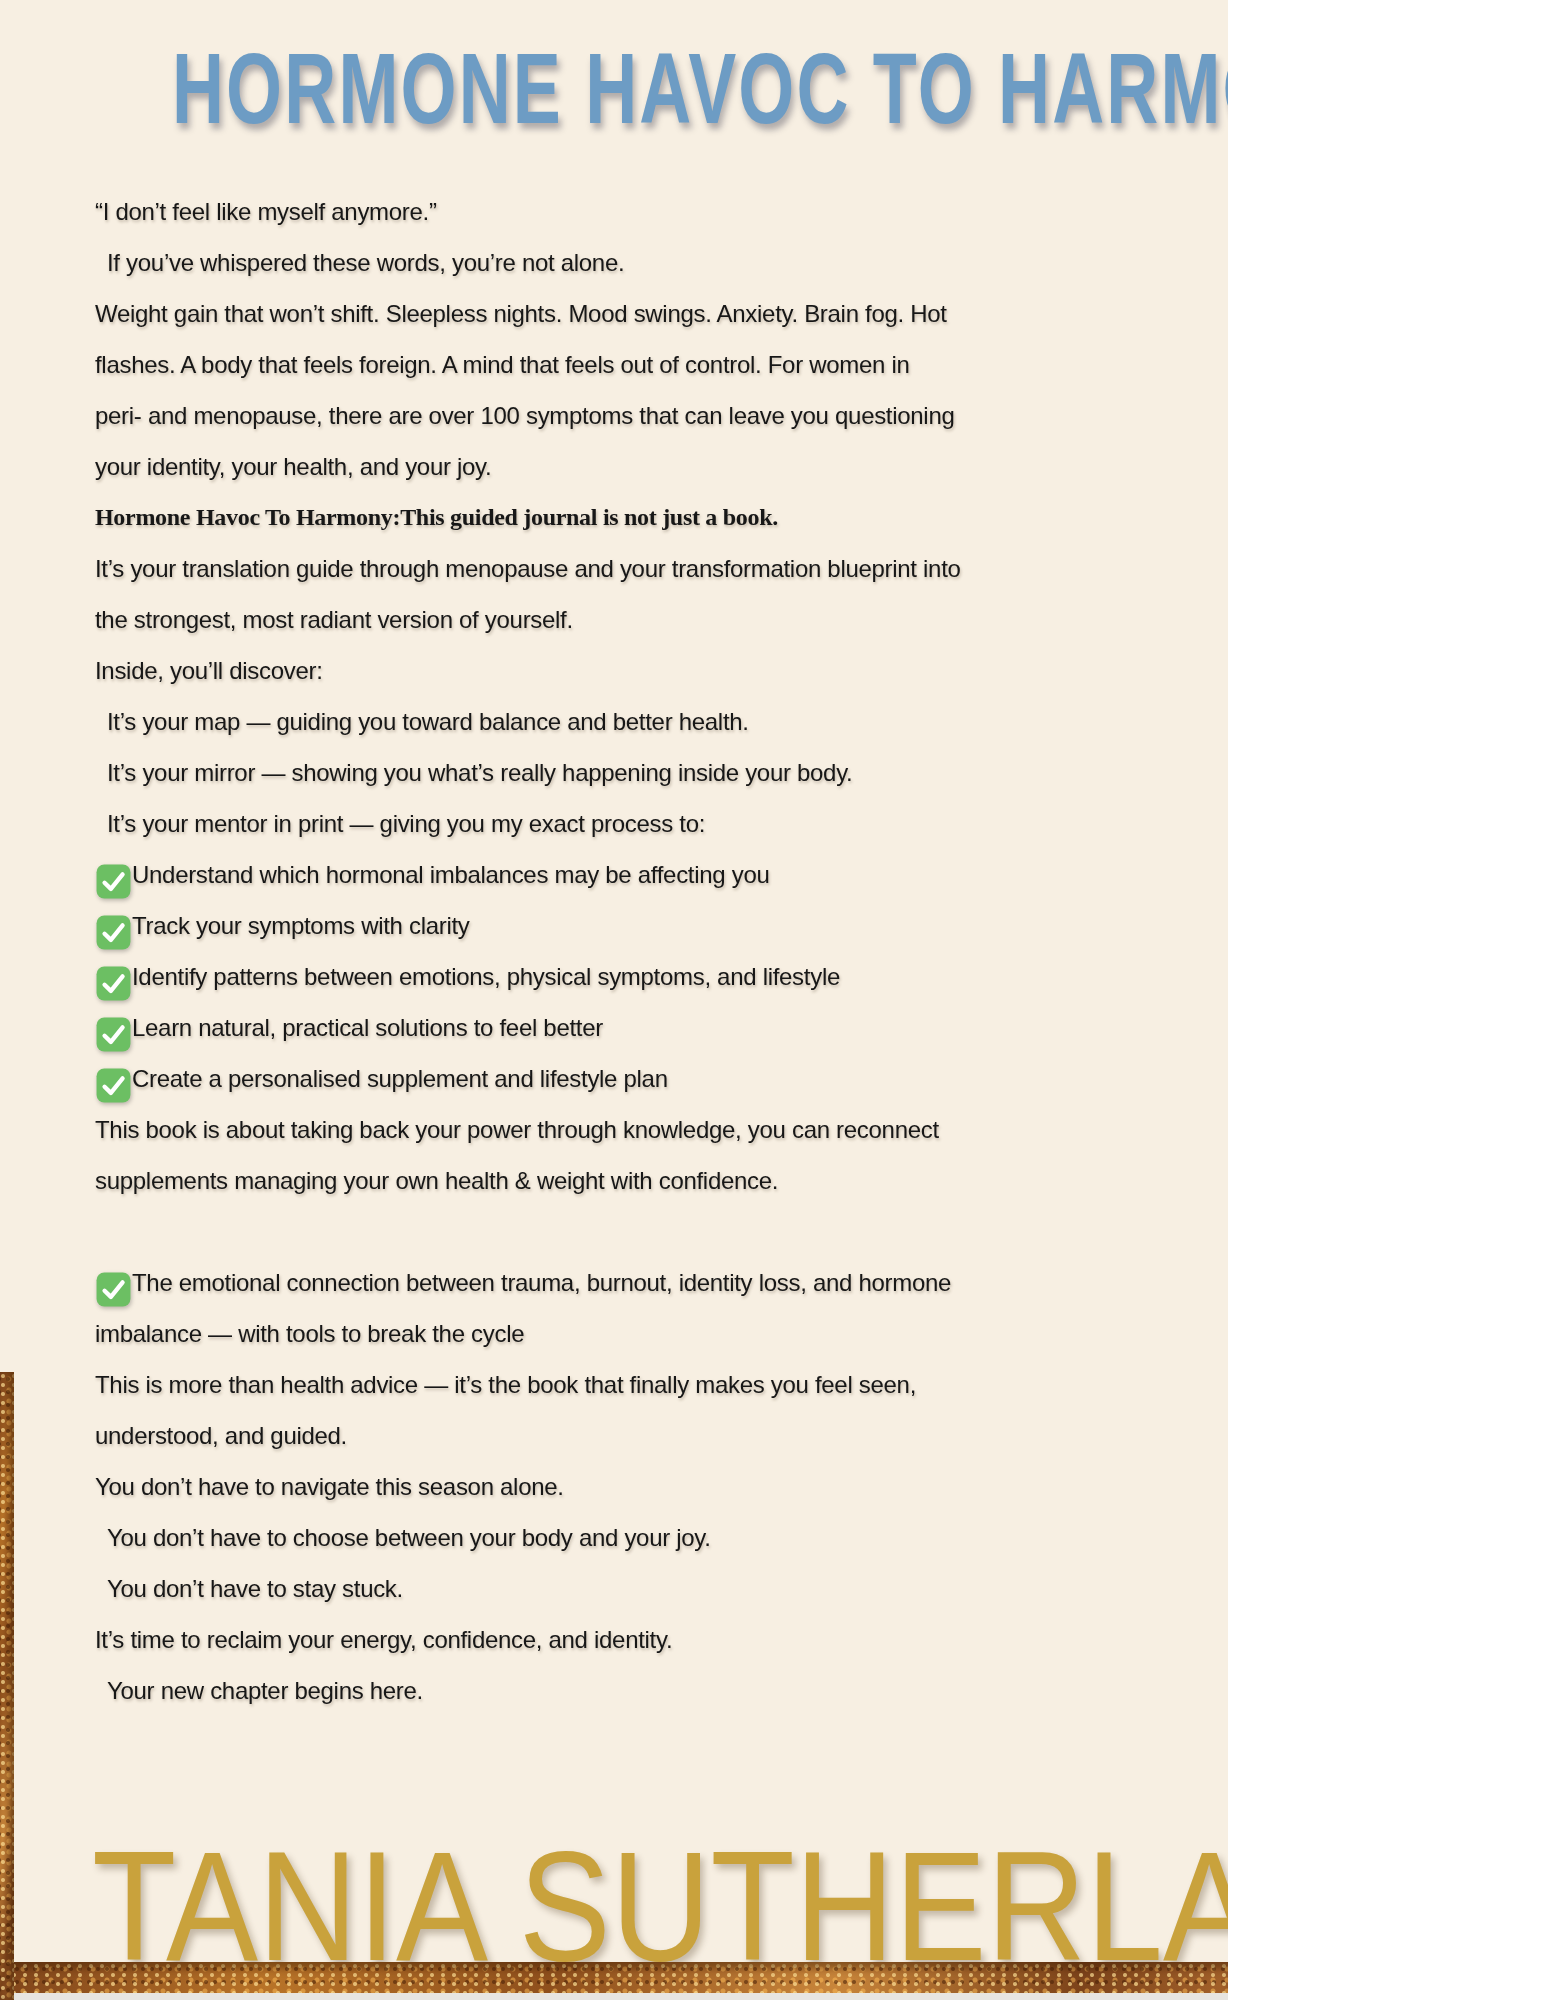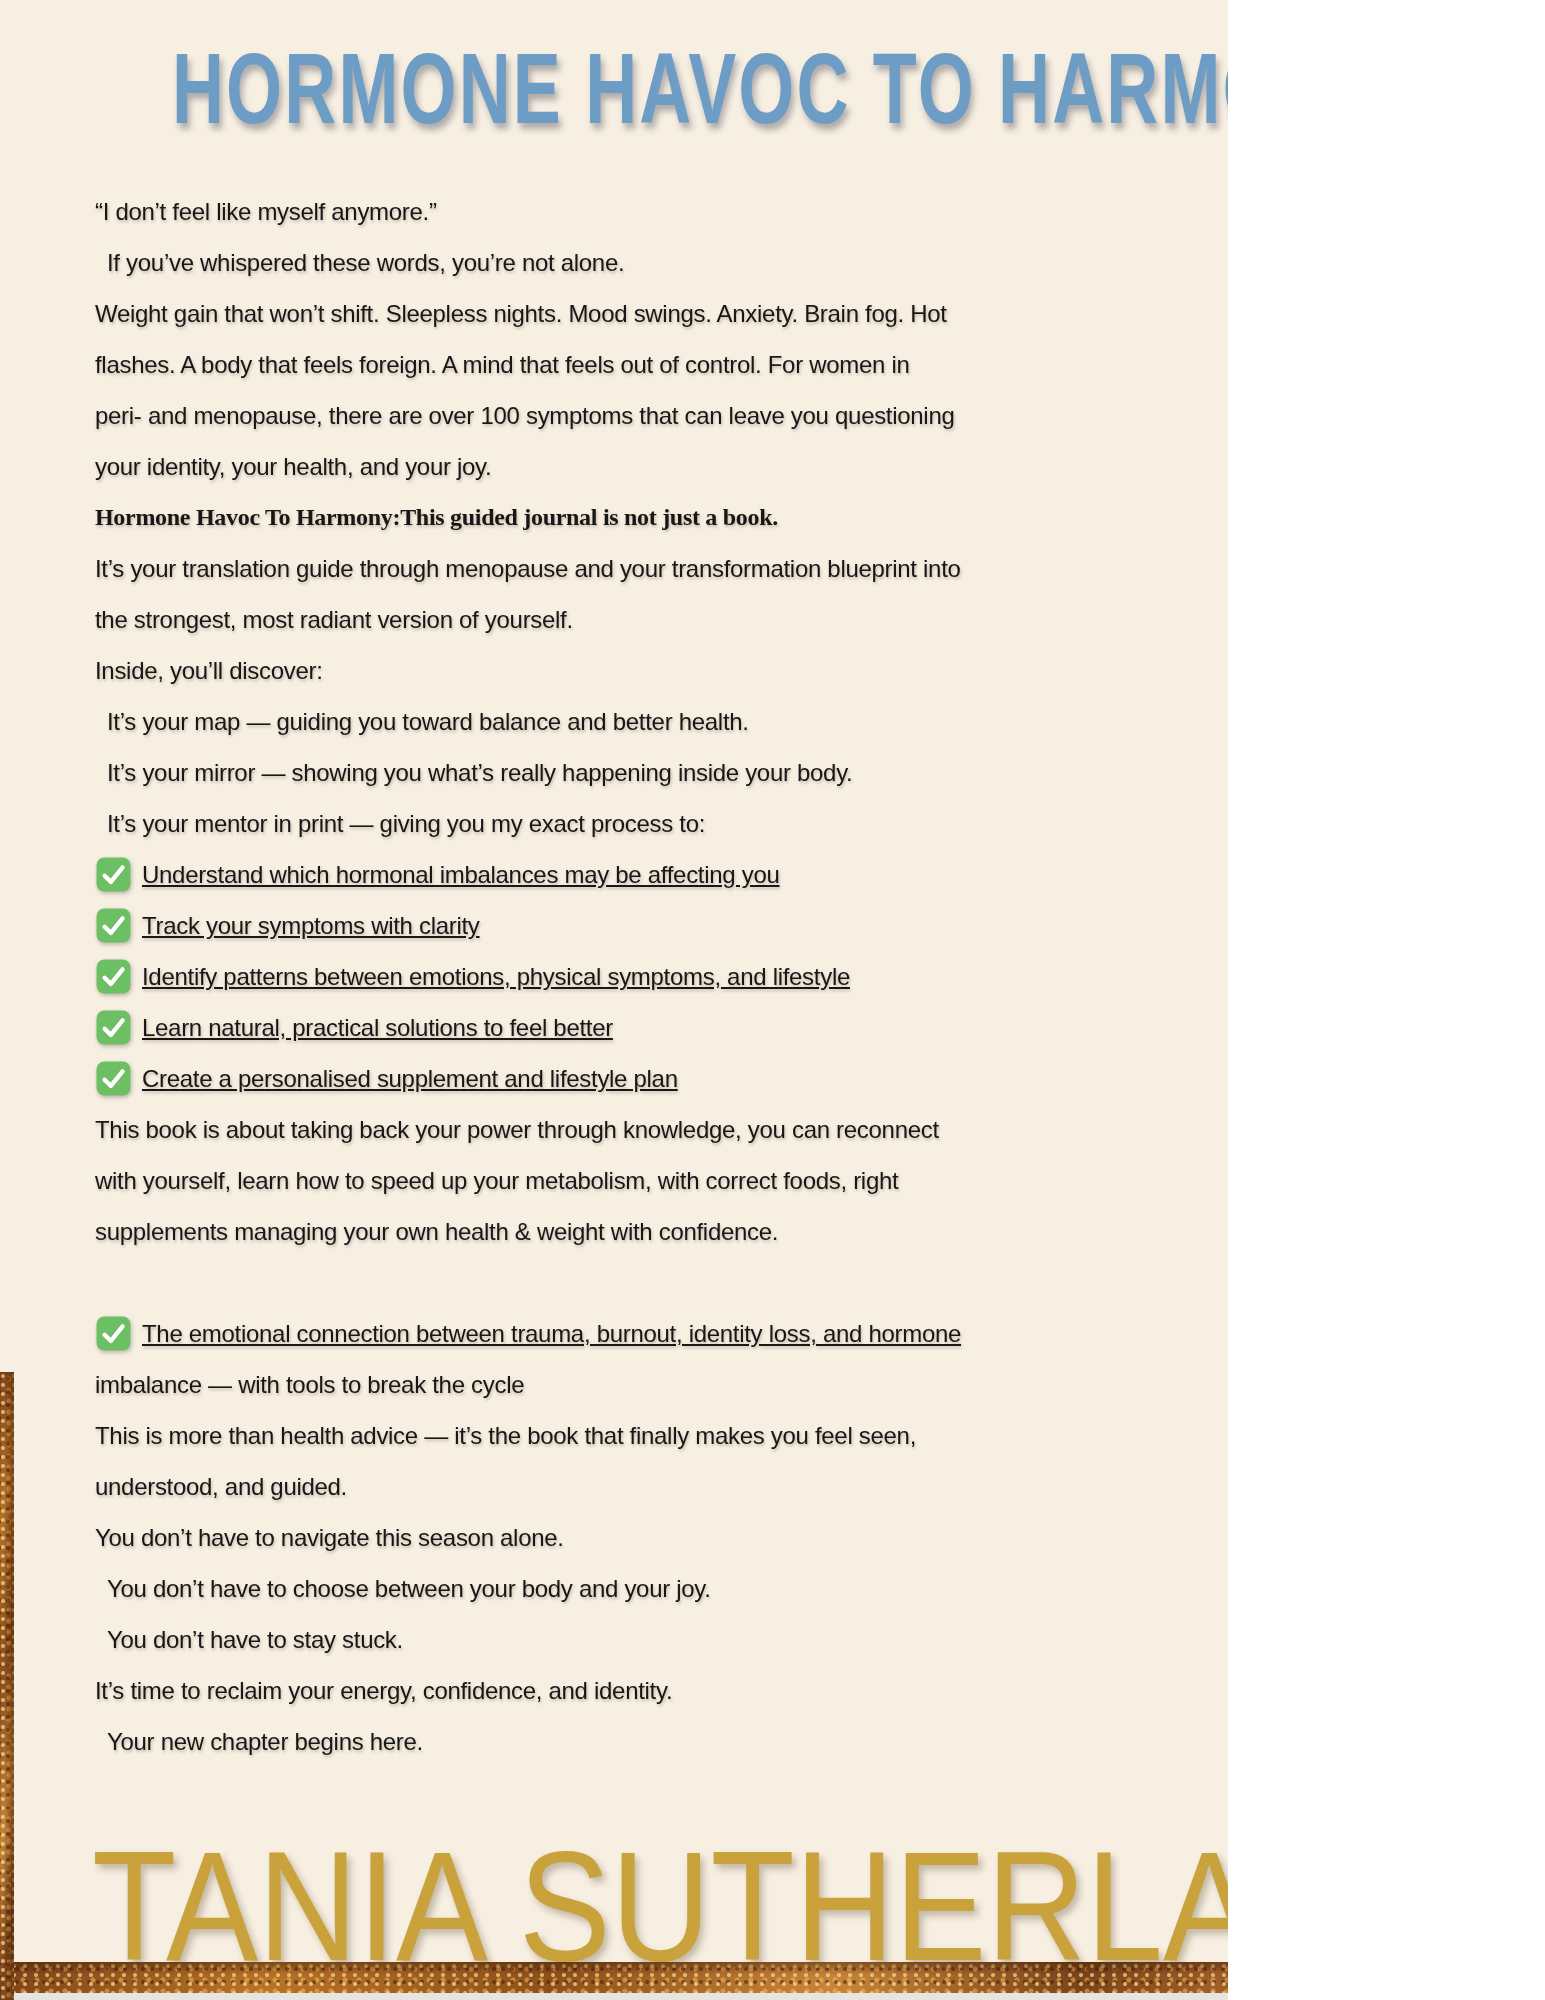--- a/index.html
+++ b/index.html
@@ -24,21 +24,21 @@
   .content {
     position:absolute; top:186px; left:95px; right:55px;
     color:#171717; font-size:24px; line-height:51px;
     letter-spacing:-0.3px;
     text-shadow:1px 2px 3px rgba(70,50,30,0.28);
   }
   .line { white-space:nowrap; height:51px; overflow:visible; }
   .line.indent { padding-left:12px; }
   .line.bold { font-weight:700;font-family:Liberation Serif, serif; }
   .line.blank { }
-  .line.check { display:flex; align-items:center; gap:10px;text-decoration:underline; }
+  .line.check { display:flex; align-items:flex-end; gap:0; }
 
   .check-icon { width:37px; height:37px; flex:0 0 37px; }
   .check-icon svg { display:block; width:100%; height:100%;
     filter:drop-shadow(1px 2px 2px rgba(0,0,0,0.25)); }
 
   .author {
     position:absolute; bottom:16px; left:92px;
     white-space:nowrap; font-size:150px; line-height:1;
     font-weight:400; color:#c9a23c;
     transform:scale(0.92,1.04); transform-origin:left bottom;
@@ -128,21 +128,20 @@
       <span class="check-icon">
         <svg viewBox="0 0 24 24">
             <rect x="1" y="1" width="22" height="22" rx="5" fill="#6cbf63"></rect>
             <path d="M6.2 12.8l4.1 4.0 7.6-9.4" stroke="#ffffff" stroke-width="2.8" fill="none" stroke-linecap="round" stroke-linejoin="round"></path>
           </svg>
       </span>
       <span>Create a personalised supplement and lifestyle plan</span>
     </div>
 
     <div class="line">This book is about taking back your power through knowledge, you can reconnect</div>
-    <div class="line">with yourself, learn how to speed up your metabolism, with correct foods, right</div>
     <div class="line">supplements managing your own health &amp; weight with confidence.</div>
 
     <div class="line blank"></div>
 
     <div class="line check">
       <span class="check-icon">
         <svg viewBox="0 0 24 24">
             <rect x="1" y="1" width="22" height="22" rx="5" fill="#6cbf63"></rect>
             <path d="M6.2 12.8l4.1 4.0 7.6-9.4" stroke="#ffffff" stroke-width="2.8" fill="none" stroke-linecap="round" stroke-linejoin="round"></path>
           </svg>

